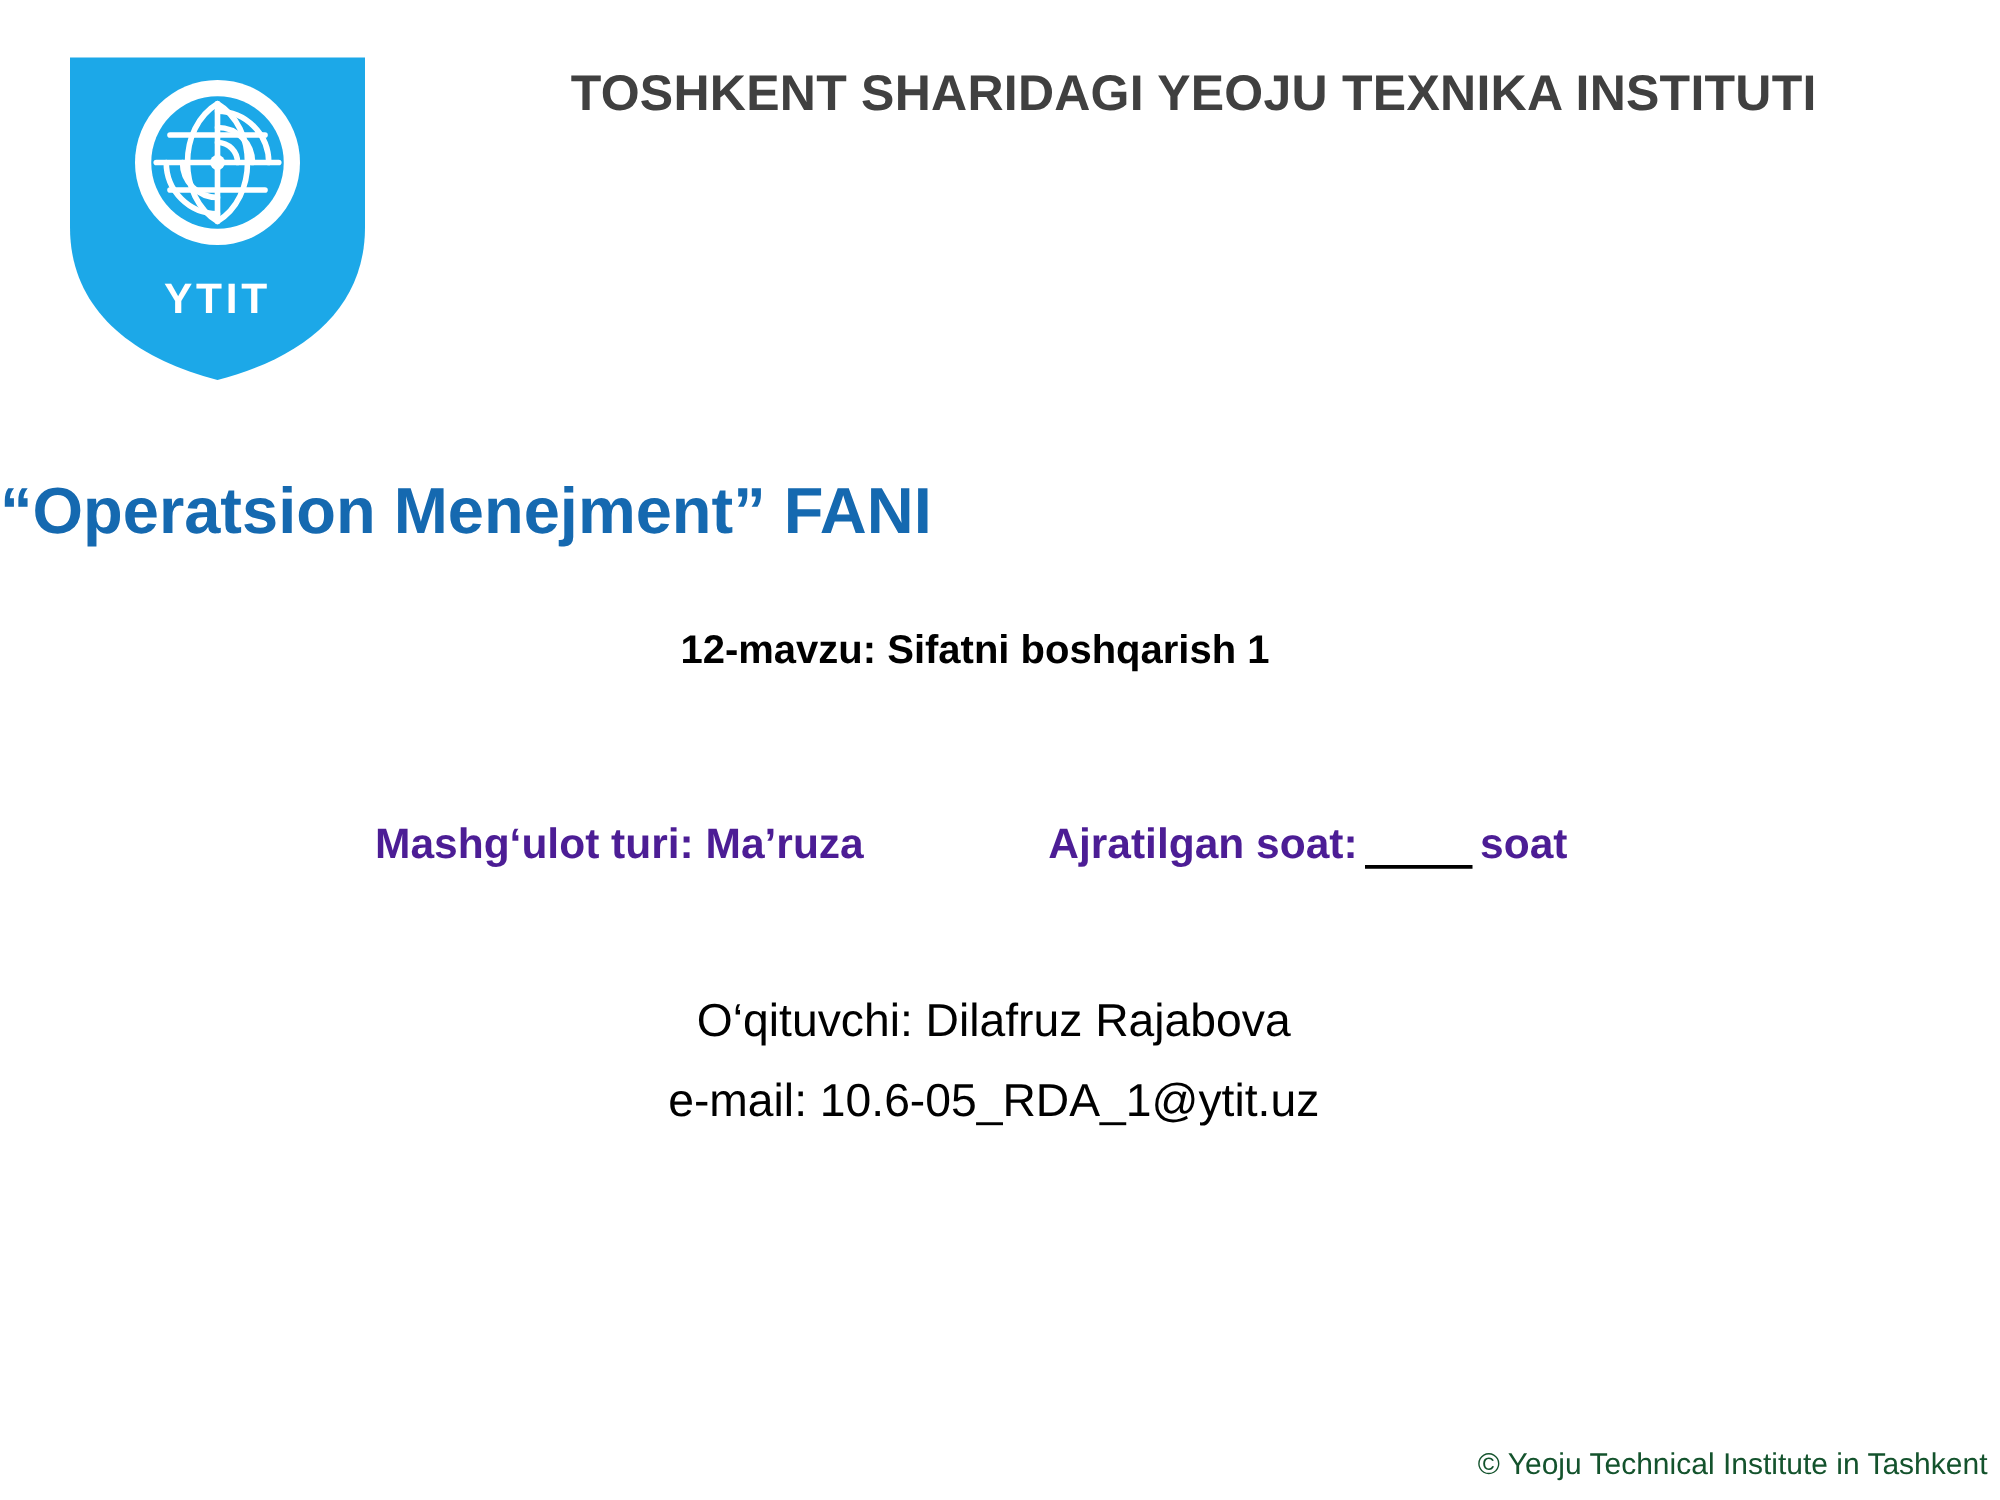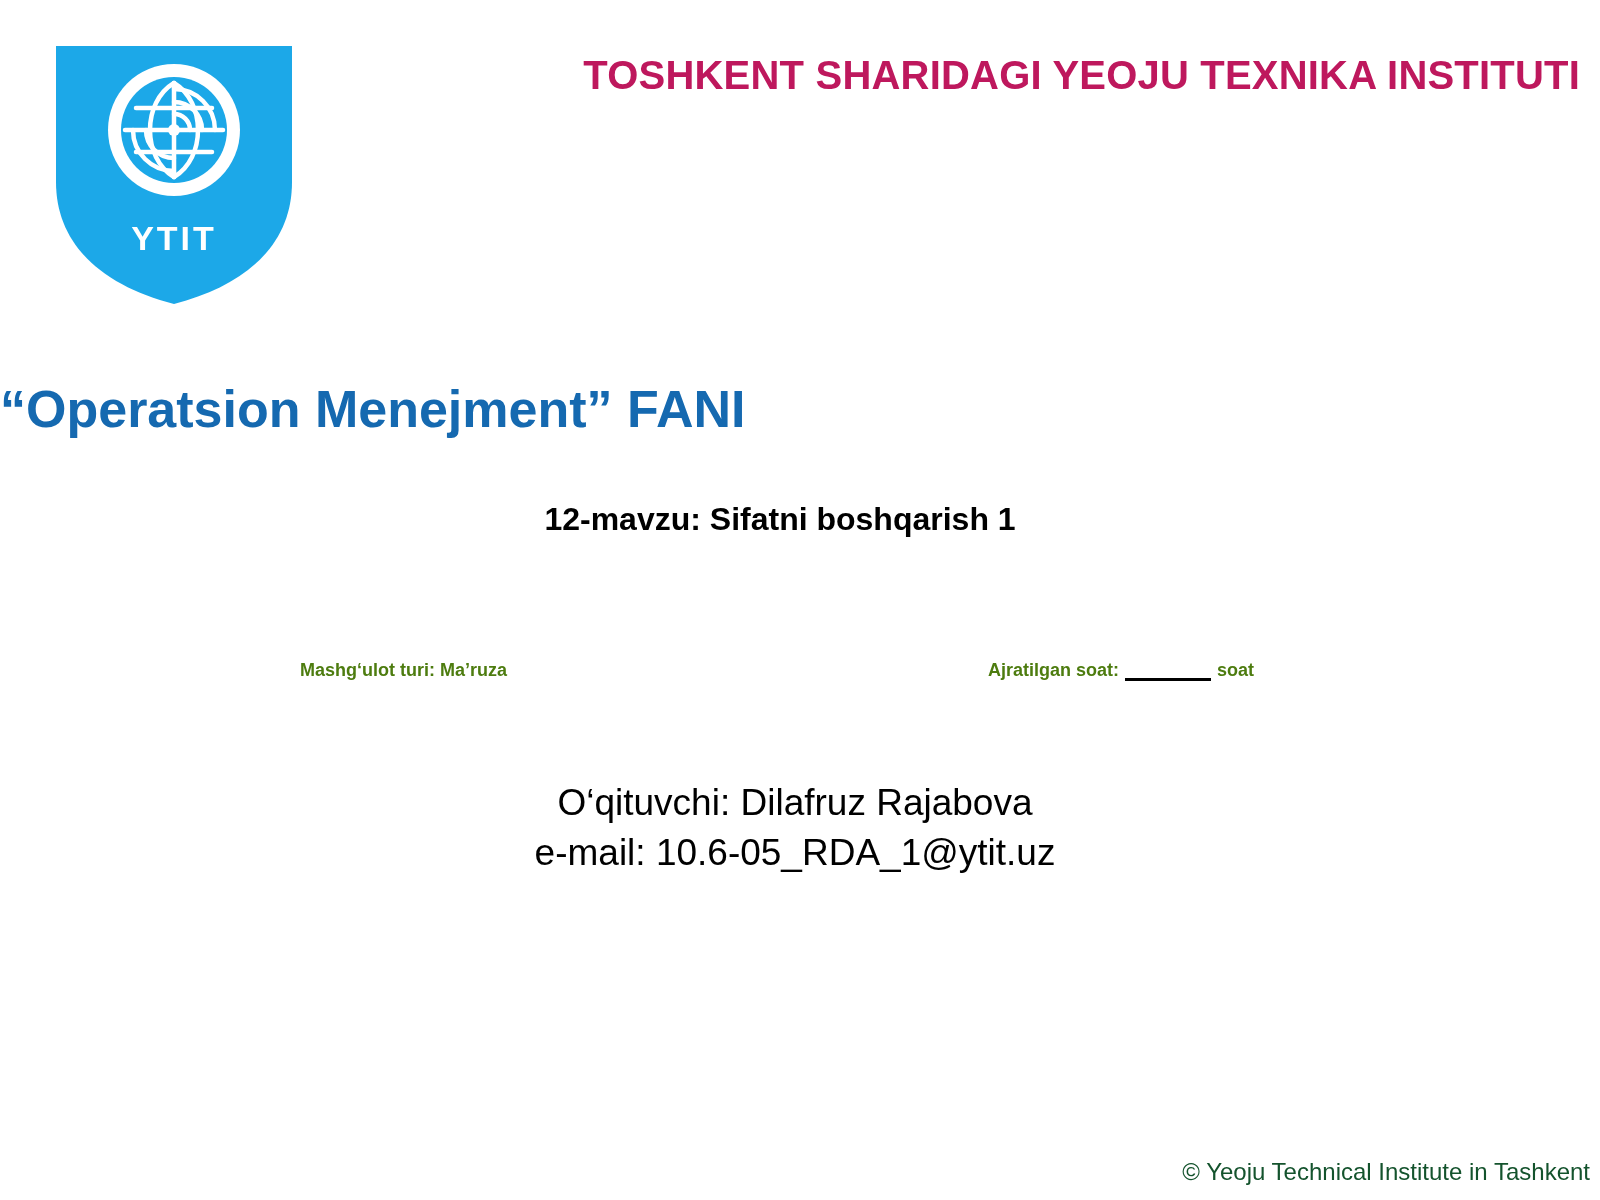--- a/index.html
+++ b/index.html
@@ -51,24 +51,23 @@
     left: 330px;
     top: 52px;
     width: 1250px;
     text-align: center;
   }
 
   .org-line-1 {
     font-size: 40px;
     font-weight: bold;
     letter-spacing: 0.2px;
-    color: #be185d;
+    color: #404040;
     line-height: 1.15;
     white-space: nowrap;
-    text-align: right;
   }
 
   .org-line-2 {
     margin-top: 26px;
     font-size: 40px;
     font-weight: bold;
     color: #1569B0;
     line-height: 1.15;
     white-space: nowrap;
   }
@@ -103,23 +102,23 @@
     position: absolute;
     left: 300px;
     top: 656px;
     width: 970px;
     display: flex;
     justify-content: space-between;
     align-items: baseline;
   }
 
   .meta-item {
-    font-size: 18px;
-    font-weight: bold;
-    color: #4d7c0f;
+    font-size: 34px;
+    font-weight: bold;
+    color: #4c1d95;
     white-space: nowrap;
   }
 
   .meta-right {
     margin-right: 16px;
   }
 
   .blank-line {
     display: inline-block;
     min-width: 86px;
@@ -136,21 +135,21 @@
     top: 778px;
     width: 1590px;
     text-align: center;
     font-size: 37px;
     font-weight: normal;
     color: #000000;
     line-height: 1.35;
   }
 
   .teacher-block > div {
-    margin: 0;
+    margin: 14px;
   }
 
   
   .footer {
     position: absolute;
     right: 10px;
     bottom: 14px;
     font-size: 24px;
     color: #14532d;
     white-space: nowrap;

